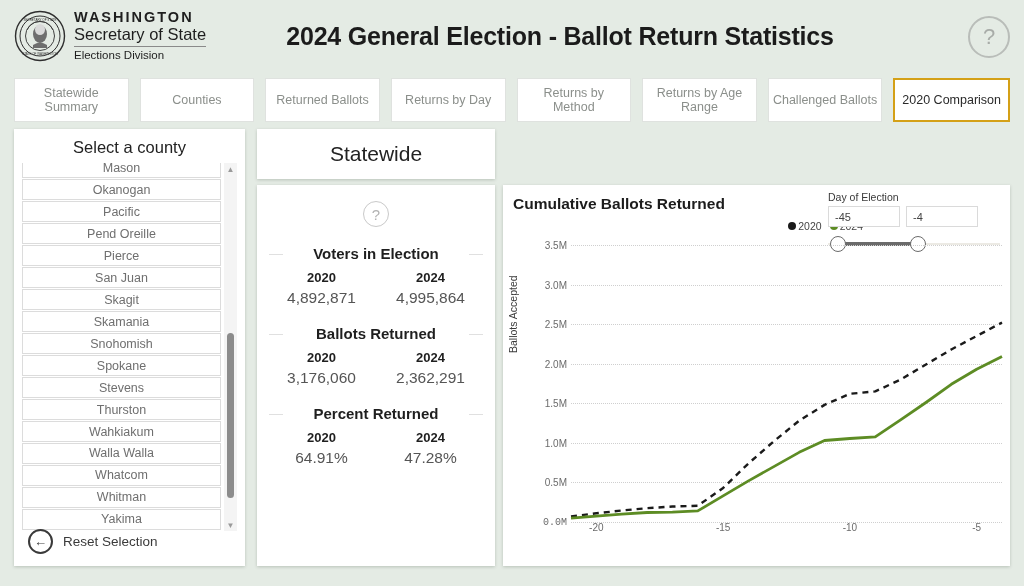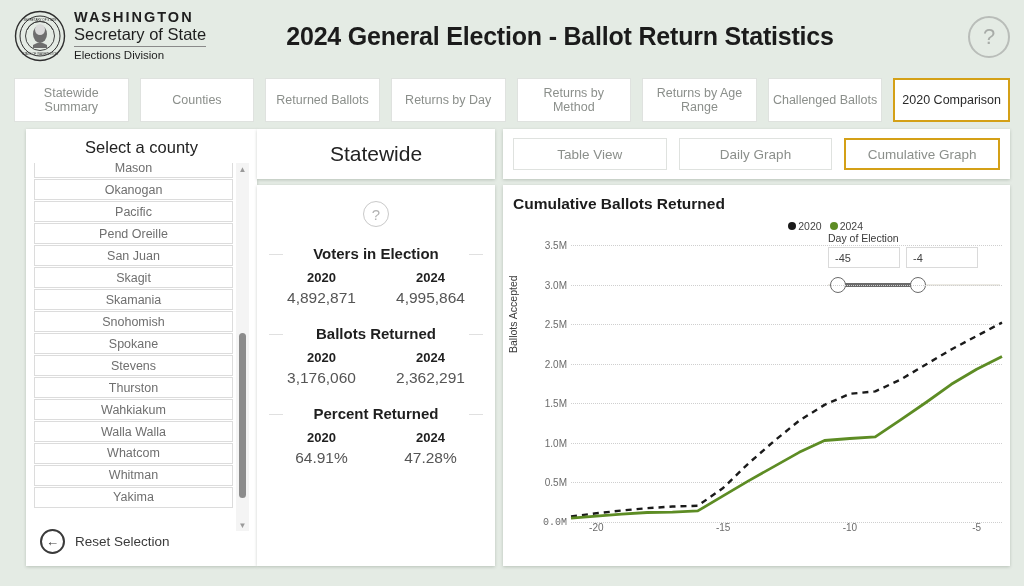--- a/index.html
+++ b/index.html
@@ -40,21 +40,21 @@
     flex: 1 1 0; background: #ffffff; border: 1px solid #dfe2df;
     display: flex; align-items: center; justify-content: center;
     font-size: 12.5px; color: #8b8f8b; text-align: center; padding: 0 4px;
   }
   .tab.active { border: 2px solid #d4a017; color: #2a2a2a; }
 
   
   .card { background: #ffffff; box-shadow: 0 1px 3px rgba(80,95,80,0.28); }
 
   
-  .county-panel { position: absolute; left: 14px; top: 129px; width: 231px; height: 437px; margin-left: 12px; }
+  .county-panel { position: absolute; left: 14px; top: 129px; width: 231px; height: 437px; }
   .county-title { text-align: center; font-size: 16.5px; color: #222; padding: 9px 0 6px; }
   .county-listwrap { position: relative; margin: 0 8px; height: 368px; overflow: hidden; }
   .county-list { position: absolute; left: 0; top: -6px; right: 16px; text-align: right; }
   .county-item {
     height: 21.4px; border: 1px solid #dcdcdc; margin-bottom: 0.6px;
     display: flex; align-items: center; justify-content: center;
     font-size: 12.5px; color: #6f6f6f; background: #fff;
   }
   .vscroll { position: absolute; right: 0; top: 0; width: 13px; height: 368px; background: #f4f4f4; }
   .vs-arrow { position: absolute; left: 0; width: 13px; height: 12px; display: flex; align-items: center; justify-content: center; color: #9a9a9a; font-size: 8px; }
@@ -88,21 +88,21 @@
   .viewbtn { flex: 1 1 0; height: 32px; border: 1px solid #dfe2df; display: flex; align-items: center; justify-content: center; font-size: 13.5px; color: #8b8f8b; background: #fff; }
   .viewbtn.active { border: 2px solid #d4a017; }
 
   
   .chart-panel { position: absolute; left: 503px; top: 185px; width: 507px; height: 381px; }
   .chart-title { position: absolute; left: 10px; top: 10px; font-size: 15.5px; font-weight: bold; color: #1c1c1c; }
   .chart-legend { position: absolute; left: 160px; top: 35px; width: 200px; display: flex; justify-content: flex-end; gap: 8px; font-size: 10.5px; color: #444; }
   .lg { display: flex; align-items: center; gap: 2px; }
   .dot { width: 8px; height: 8px; border-radius: 50%; display: inline-block; }
 
-  .slider-box { position: absolute; right: 10px; top: 6px; width: 172px; margin-top: 41px; }
+  .slider-box { position: absolute; right: 10px; top: 6px; width: 172px; }
   .slider-label { font-size: 10.5px; color: #3a3a3a; margin-bottom: 3px; }
   .slider-inputs { display: flex; gap: 6px; }
   .slider-inputs input { width: 72px; height: 21px; border: 1px solid #dadada; font-size: 11px; color: #444; padding: 0 6px; font-family: "Liberation Sans", sans-serif; background: #fff; }
   .slider-track-wrap { position: relative; height: 24px; margin-top: 5px; }
   .slider-rail { position: absolute; left: 0; right: 0; top: 11px; height: 2px; background: #eceae4; }
   .slider-fill { position: absolute; left: 10px; width: 80px; top: 10px; height: 4px; background: #6b6b6b; }
   .slider-knob { position: absolute; top: 4px; width: 16px; height: 16px; border-radius: 50%; background: #fff; border: 1.6px solid #6b6b6b; }
 
   .plot { position: absolute; left: 0; top: 48px; width: 507px; height: 333px; }
   .ylabel { position: absolute; left: 4px; top: 120px; font-size: 10.5px; color: #3a3a3a; transform: rotate(-90deg); transform-origin: left top; white-space: nowrap; }
@@ -152,20 +152,21 @@
   </div>
 
   <div class="card county-panel">
     <div class="county-title">Select a county</div>
     <div class="county-listwrap">
       <div class="county-list" id="county-list">
           <div class="county-item">Mason</div>
           <div class="county-item">Okanogan</div>
           <div class="county-item">Pacific</div>
           <div class="county-item">Pend Oreille</div>
+          <div class="county-item">Pierce</div>
           <div class="county-item">San Juan</div>
           <div class="county-item">Skagit</div>
           <div class="county-item">Skamania</div>
           <div class="county-item">Snohomish</div>
           <div class="county-item">Spokane</div>
           <div class="county-item">Stevens</div>
           <div class="county-item">Thurston</div>
           <div class="county-item">Wahkiakum</div>
           <div class="county-item">Walla Walla</div>
           <div class="county-item">Whatcom</div>
@@ -227,25 +228,20 @@
           <div class="metric-val">64.91%</div>
         </div>
         <div class="metric-col">
           <div class="metric-year">2024</div>
           <div class="metric-val">47.28%</div>
         </div>
       </div>
     </div>
   </div>
 
-  <div class="card viewbtns">
-    <div class="viewbtn">Table View</div>
-    <div class="viewbtn">Daily Graph</div>
-    <div class="viewbtn active">Cumulative Graph</div>
-  </div>
 
   <div class="card chart-panel">
     <div class="chart-title">Cumulative Ballots Returned</div>
 
     <div class="chart-legend">
       <span class="lg">
         <span class="dot" id="lg-dot-0" style="background: rgb(26, 26, 26);"></span>
         <span>2020</span>
       </span>
       <span class="lg">

